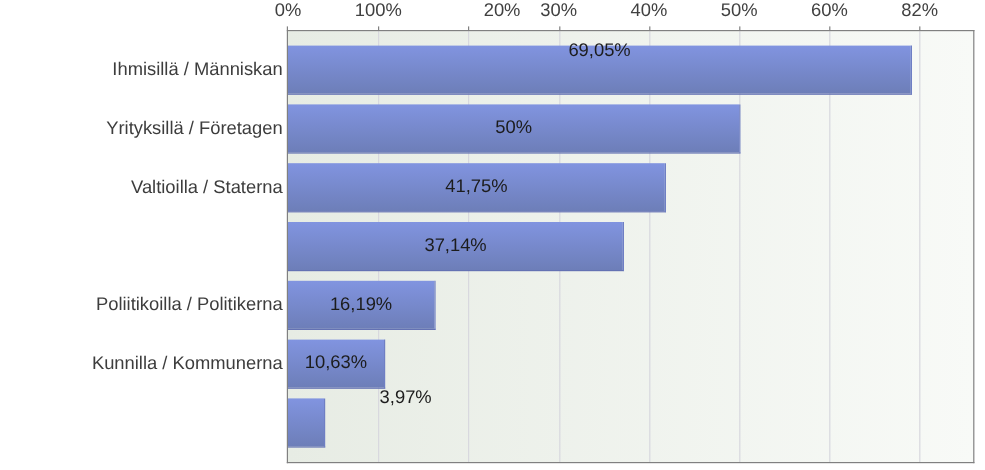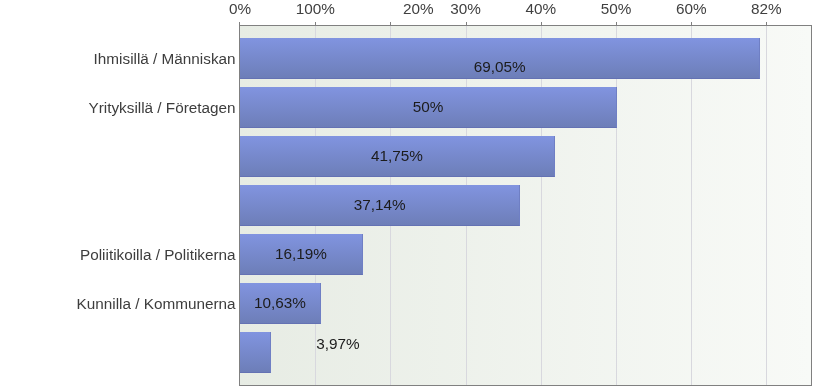--- a/index.html
+++ b/index.html
@@ -131,25 +131,26 @@
   <div class="xlabel" style="left: 766.406px;">82%</div>
 
   <div class="bar" style="top: 38px; width: 520px; height: 41px;"></div>
   <div class="bar" style="top: 87px; width: 377px; height: 41px;"></div>
   <div class="bar" style="top: 136px; width: 315px; height: 41px;"></div>
   <div class="bar" style="top: 185px; width: 280px; height: 41px;"></div>
   <div class="bar" style="top: 234px; width: 123px; height: 41px;"></div>
   <div class="bar" style="top: 283px; width: 81px; height: 41px;"></div>
   <div class="bar" style="top: 332px; width: 31px; height: 41px;"></div>
 
-  <div class="barvalue" style="top: 67px; left: 473.686px; text-align: right;">69,05%</div>
+  <div class="barvalue" style="top: 43px; left: 473.686px; text-align: right;">69,05%</div>
   <div class="barvalue" style="top: 107.25px; left: 412.69px;">50%</div>
   <div class="barvalue" style="top: 156.2px; left: 371.036px;">41,75%</div>
   <div class="barvalue" style="top: 205.15px; left: 353.703px;">37,14%</div>
   <div class="barvalue" style="top: 254.1px; left: 274.93px;">16,19%</div>
   <div class="barvalue" style="top: 303.05px; left: 254.024px;">10,63%</div>
-  <div class="barvalue" style="top: 344px; left: 272.355px; padding-left: 44px;">3,97%</div>
+  <div class="barvalue" style="top: 332px; left: 272.355px; padding-left: 44px;">3,97%</div>
 
   <div class="catlabel" style="top: 57.8px;"><span>Ihmisillä / Människan</span></div>
   <div class="catlabel" style="top: 106.75px;"><span>Yrityksillä / Företagen</span></div>
+  <div class="catlabel" style="top: 155.7px;"><span>Valtioilla / Staterna</span></div>
   <div class="catlabel" style="top: 253.6px;"><span>Poliitikoilla / Politikerna</span></div>
   <div class="catlabel" style="top: 302.55px;"><span>Kunnilla / Kommunerna</span></div>
 </div>
 
 </body></html>

